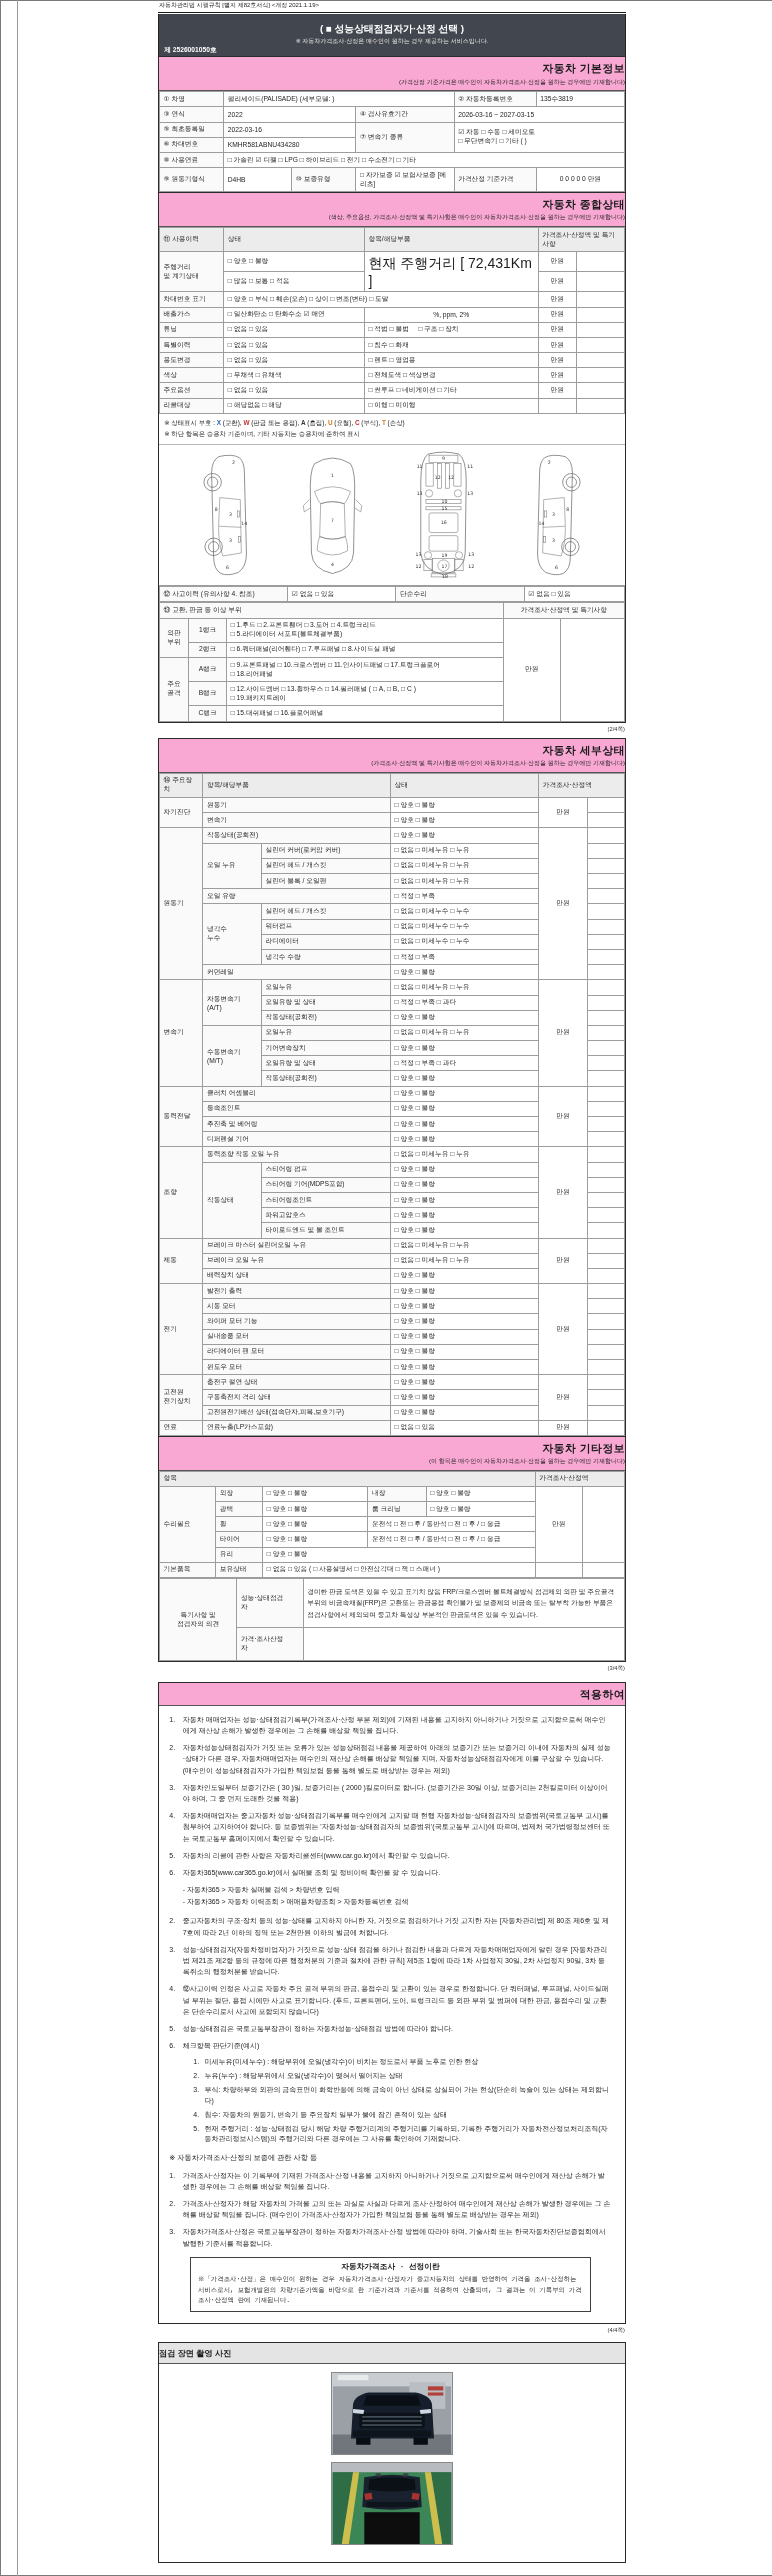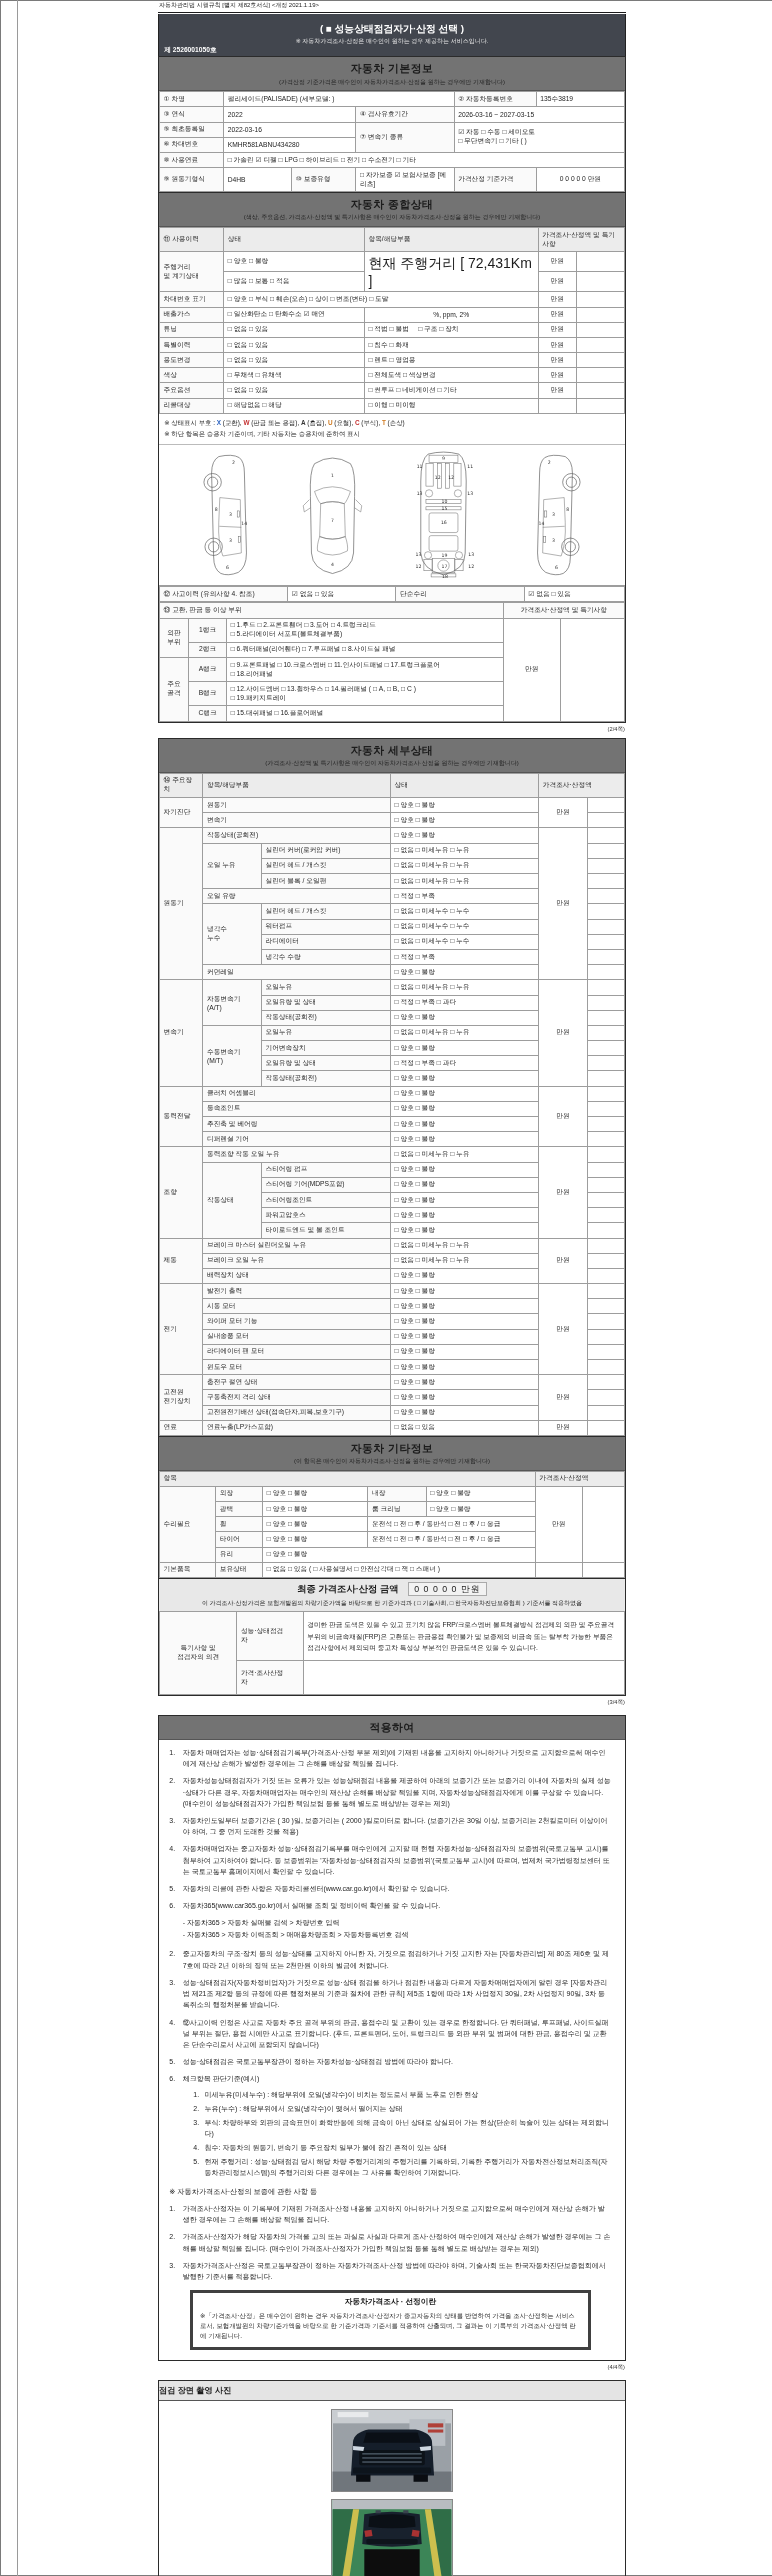--- a/index.html
+++ b/index.html
@@ -12,21 +12,21 @@
   
   .hdr-topline{border-top:1px solid #1b1b1b;height:1.5px;background:#fff;}
   .hdr{background:#42464e;color:#fff;position:relative;text-align:center;padding:7.2px 0 10.3px;border-left:0.5px solid #222;border-right:0.5px solid #222;}
   .hdr h1{margin:2.1px 0 1px;font-size:16px;letter-spacing:1.5px;font-weight:bold;}
   .hdr .sub{font-size:9.8px;font-weight:bold;margin:1.5px 0;}
   .hdr .note{font-size:6px;color:#e8e8e8;margin-top:1px;}
   .docno{position:absolute;left:5.2px;bottom:1.5px;font-size:6.7px;font-weight:bold;}
   
   .blk{border:1px solid #2b2b2b;border-top:none;}
   .blk.first{border-top:1px solid #2b2b2b;}
-  .band{background:#737373;text-align:center;padding:4.6px 0 3.6px;border-top:1px solid #2b2b2b;border-bottom:0.5px solid #555;}
+  .band{background:#f9a8d4;text-align:right;padding:4.6px 0 3.6px;border-top:1px solid #2b2b2b;border-bottom:0.5px solid #555;}
   .band.noline{border-top:none;}
   .band h2{margin:0;font-size:10.8px;font-weight:bold;letter-spacing:0.5px;}
   .band .bnote{font-size:6px;margin-top:1.5px;color:#222;}
   
   table{border-collapse:collapse;width:100%;table-layout:fixed;font-size:6.7px;}
   td,th{border:0.5px solid #9d9d9d;padding:2.6px 3.6px;vertical-align:middle;word-break:break-all;}
   th{background:#ececec;font-weight:normal;text-align:left;}
   td.lbl{background:#fafafa;}
   td.c,th.c{text-align:center;}
   td.pre{white-space:pre-line;}
@@ -48,21 +48,21 @@
   
   .notice-intro{font-size:7.7px;padding:6.2px 7.2px;border-bottom:0.5px solid #bbb;}
   .notice-body{padding:7.2px 13.4px 5.2px 10.3px;font-size:7px;}
   .nitem{display:flex;margin:0 0 5.7px;line-height:1.62;}
   .nitem .no{width:13.4px;flex:none;}
   .nitem .txt{flex:1;}
   .nsub{margin:1px 0 1px 13.4px;line-height:1.6;}
   .nsub2{margin:3.1px 0 3.1px 24px;line-height:1.55;display:flex;}
   .nsub2 .no{width:11.3px;flex:none;}
   .nheading{margin:8.2px 0 6.2px;font-size:7.2px;}
-  .nbox{border:3px solid #404040;margin:8.2px 20.6px 5.2px;padding:4.1px 7.2px 5.2px;}
+  .nbox{border:1px solid #404040;margin:8.2px 20.6px 5.2px;padding:4.1px 7.2px 5.2px;font-family:Liberation Mono, monospace;}
   .nbox .btitle{text-align:center;font-weight:bold;font-size:7.7px;margin-bottom:3.1px;}
   .nbox .bbody{font-size:6.4px;line-height:1.6;}
   
   .photos-band{background:#e4e4e4;text-align:left;font-weight:bold;font-size:8.2px;padding:4.1px 0;border-bottom:0.5px solid #555;}
   .photos-area{padding:8.2px 0 9.3px;text-align:center;}
   .photo{display:block;margin:0 auto 7.2px;border:0.5px solid #888;}
 </style>
 </head>
 <body>
 
@@ -703,27 +703,20 @@
       <tr>
         <td class="lbl">기본품목</td>
         <td class="lbl">보유상태</td>
         <td colspan="3">□ 없음   □ 있음  ( □ 사용설명서  □ 안전삼각대  □ 잭  □ 스패너 )</td>
         <td></td>
         <td></td>
       </tr>
     </tbody>
       </table>
 
-    <div class="final-band">
-      <div>
-        <span class="big">최종 가격조사·산정 금액</span>
-        <span class="amount">0 0 0 0 0 만원</span>
-      </div>
-      <div class="fnote">이 가격조사·산정가격은 보험개발원의 차량기준가액을 바탕으로 한 기준가격과 ( □ 기술사회, □ 한국자동차진단보증협회 ) 기준서를 적용하였음</div>
-    </div>
 
     <table>
       <colgroup>
           <col style="width:77px">
           <col style="width:66px">
           <col style="width:320px">
         </colgroup>
       <tbody>
           <tr>
         <td class="lbl pre c" rowspan="2">특기사항 및

